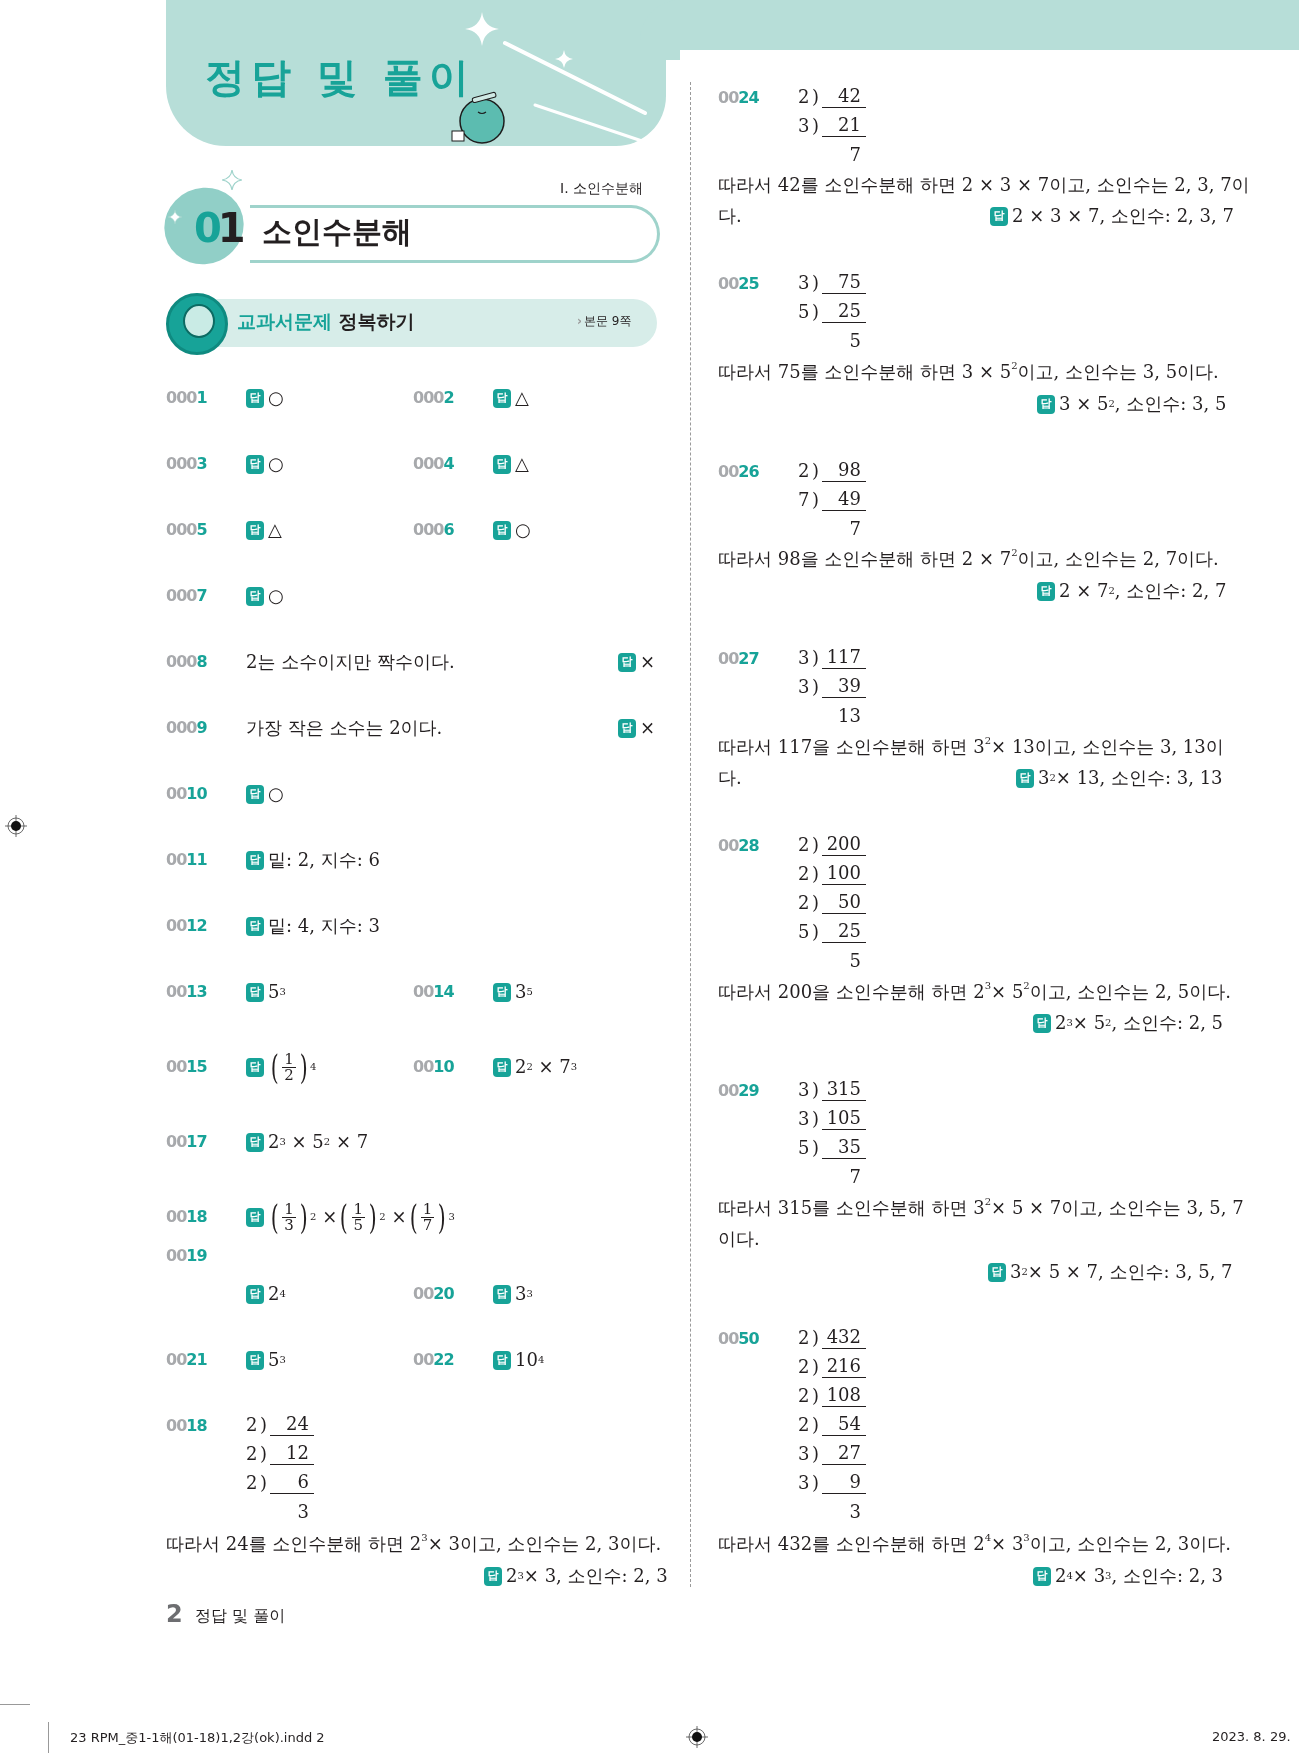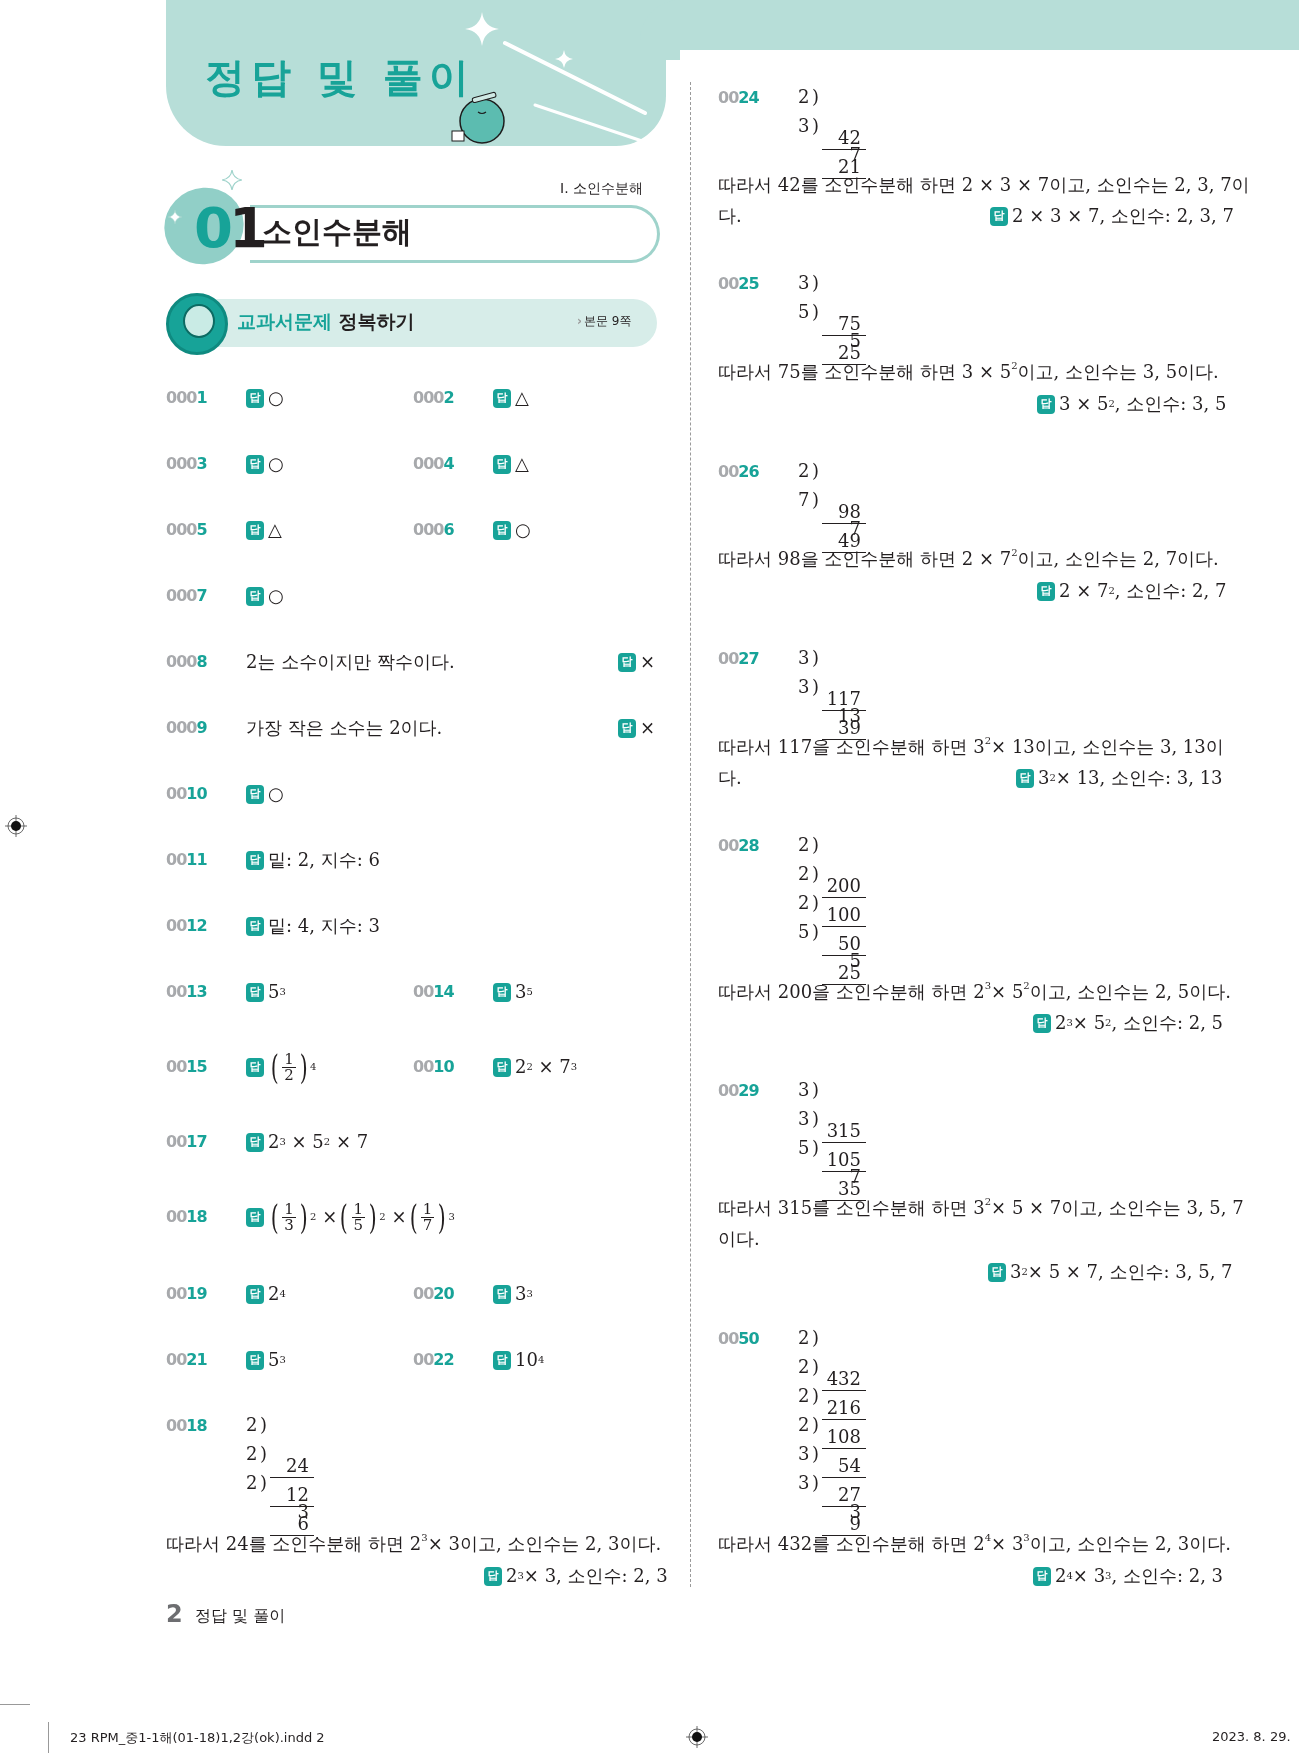--- a/index.html
+++ b/index.html
@@ -25,21 +25,21 @@
   .sparkle { position: absolute; }
   .mascot { position: absolute; left: 450px; top: 85px; width: 60px; height: 60px; }
 
   
   .chapter-bg {
     position: absolute; left: 164px; top: 188px; width: 80px; height: 76px;
     background: #7ec7bd; border-radius: 50%; transform: rotate(-25deg); opacity: .85;
   }
   .chapter-num {
     position: absolute; left: 194px; top: 196px; font-family: "DejaVu Sans", sans-serif;
-    font-size: 56px; font-weight: bold; letter-spacing: -4px; line-height: 64px;
+    font-size: 40px; font-weight: bold; letter-spacing: -4px; line-height: 64px;
   }
   .chapter-num .d0 { color: #17a398; }
   .chapter-num .d1 { color: #231f20; }
   .chapter-box {
     position: absolute; left: 250px; top: 205px; width: 410px; height: 58px;
     border-top: 3px solid #9fd3cb; border-bottom: 3px solid #9fd3cb; border-right: 3px solid #9fd3cb;
     border-top-right-radius: 30px; border-bottom-right-radius: 30px;
   }
   .chapter-title {
     position: absolute; left: 262px; top: 212px; font-family: "DejaVu Sans", sans-serif;
@@ -99,21 +99,21 @@
   .frac .num { border-bottom: 1px solid #231f20; padding: 0 2px; }
   .paren { font-size: 34px; line-height: 34px; font-weight: lighter; transform: scaleX(.6); display: inline-block; }
   .pow { font-size: 10px; vertical-align: 16px; line-height: 0; }
 
   
   .ladder { position: absolute; font-size: 18px; line-height: 29px; }
   .ladder .row { display: flex; height: 29px; }
   .ladder .div { width: 16px; text-align: left; }
   .ladder .paren-r { width: 8px; position: relative; }
   .ladder .paren-r::before { content: ")"; position: absolute; left: -2px; top: 0; }
-  .ladder .val { width: 44px; text-align: right; padding-right: 5px; border-bottom: 1.3px solid #231f20; height: 26px; line-height: 28px; margin-top: 42px; }
+  .ladder .val { width: 44px; text-align: right; padding-right: 5px; border-bottom: 1.3px solid #231f20; height: 26px; line-height: 28px; }
   .ladder .last { padding-left: 24px; width: 68px; text-align: right; padding-right: 5px; }
 
   .explain { position: absolute; font-size: 18px; line-height: 31px; white-space: nowrap; }
   .explain sup { font-size: 10px; vertical-align: 9px; line-height: 0; }
   .rans { position: absolute; font-size: 18px; line-height: 24px; white-space: nowrap; display: flex; align-items: center; }
   .rans sup { font-size: 10px; vertical-align: 9px; line-height: 0; }
 
   
   .col-divider {
     position: absolute; left: 690px; top: 82px; width: 0; height: 1505px;
@@ -329,21 +329,21 @@
     <span>&nbsp;×</span>
   <span class="paren">(</span>
     <span class="frac">
       <span class="num">1</span>
       <span>7</span>
     </span>
     <span class="paren">)</span>
     <span class="pow">3</span>
 </div>
 
-<div class="pnum" style="left:166px;top:1282px"><span class="g">00</span><span class="t">19</span></div>
+<div class="pnum" style="left:166px;top:1244px"><span class="g">00</span><span class="t">19</span></div>
 <div class="ans" style="left:246px;top:1282px">
     <span class="badge">답</span>
     <span>2</span>
     <sup>4</sup>
   </div>
 
 <div class="pnum" style="left:413px;top:1282px"><span class="g">00</span><span class="t">20</span></div>
 <div class="ans" style="left:493px;top:1282px">
     <span class="badge">답</span>
     <span>3</span>

